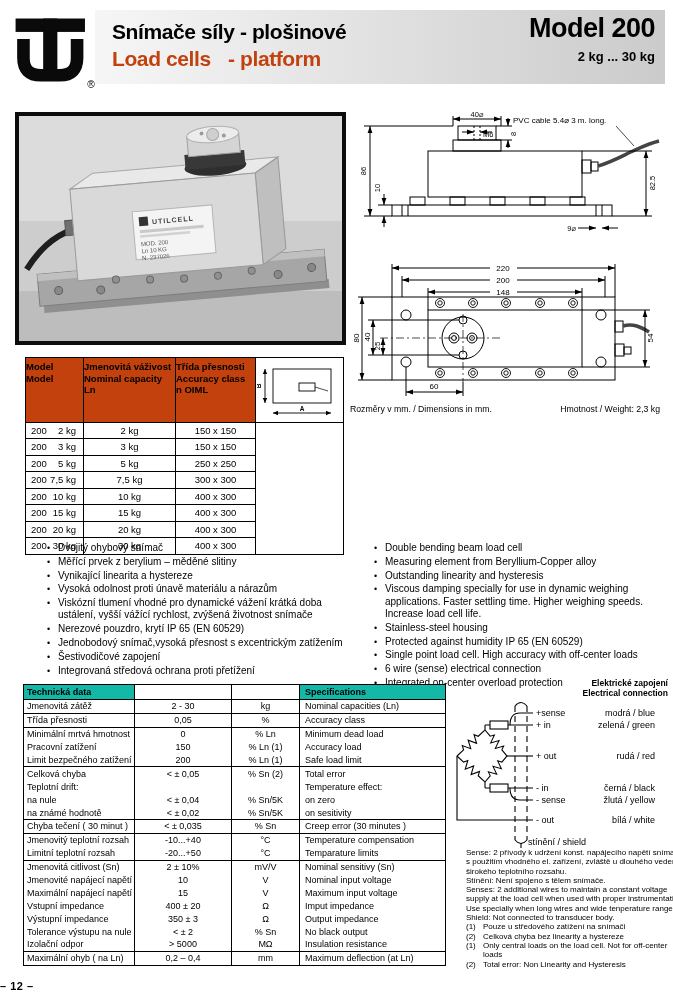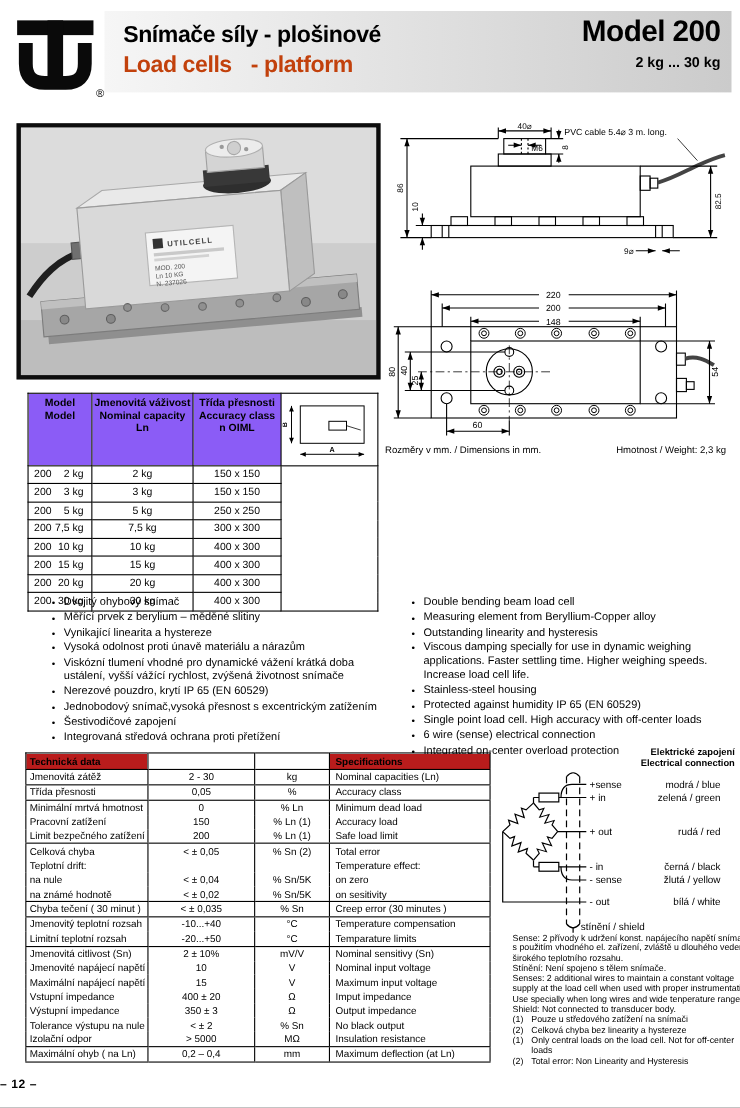--- a/index.html
+++ b/index.html
@@ -16,21 +16,21 @@
   .model-name{font-size:27px;font-weight:bold;letter-spacing:-0.5px;line-height:28px;}
   .model-range{font-size:13px;font-weight:bold;margin-top:7px;}
 
   
   .photo{left:15px;top:112px;width:331px;height:233px;border:4px solid #0d0d0d;box-sizing:border-box;background:#cfcfcf;}
 
   
   .mtable{left:25px;top:357px;width:318px;border-collapse:collapse;table-layout:fixed;
           font-size:9.5px;border:1.4px solid #000;}
   .mtable td{border:1px solid #000;padding:0;vertical-align:top;overflow:hidden;}
-  .mtable .mh td{background:#8b5cf6;font-weight:bold;text-align:center;line-height:11.5px;padding-top:3px;height:41px;}
+  .mtable .mh td{background:#c2410c;font-weight:bold;text-align:left;line-height:11.5px;padding-top:3px;height:41px;}
   .mtable .mh td.skcell{background:#fff;}
   .mtable tbody.mrows td{height:15.5px;vertical-align:middle;text-align:center;}
   .mtable td.mcell{padding:0 7px 0 5px;}
   .mtable td.mcell .mrow{display:flex;justify-content:space-between;}
   .mtable td.skcell{border-top:1px solid #000;vertical-align:bottom;text-align:center;background:#fff;}
 
   
   .blist{margin:0;padding:0;list-style:none;font-size:10px;line-height:12.3px;}
   .blist li{position:relative;padding-left:13px;margin-bottom:1.5px;margin-left:20px;}
   .blist li::before{content:"•";position:absolute;left:2px;top:0;font-size:9px;}
@@ -39,21 +39,21 @@
 
   
   .stable{left:23px;top:684px;width:422px;border-collapse:collapse;table-layout:fixed;
           font-size:9px;border:1.5px solid #000;}
   .stable td{height:12.9px;padding:0 2px;border-left:1px solid #000;overflow:hidden;white-space:nowrap;vertical-align:middle;}
   .stable td:first-child{border-left:none;padding-left:3px;}
   .stable td.enc{padding-left:5px;}
   .stable td.ctr{text-align:center;}
   .stable tr.sep td{border-bottom:1px solid #000;}
   .stable tr.hd td{border-bottom:1px solid #000;font-weight:bold;height:14px;}
-  .shade{background:#b91c1c;}
+  .shade{background:#14b8a6;}
 
   
   .etitle{right:5px;top:678px;text-align:right;font-size:8.5px;font-weight:bold;line-height:10px;}
   .notes{left:466px;top:848px;width:220px;font-size:8px;line-height:9.3px;}
   .npar{margin:0;}
   .nnum{position:relative;padding-left:17px;}
   .nn{position:absolute;left:0;}
 
   .caption-dims{left:350px;top:404px;font-size:8.7px;}
   .caption-weight{right:13px;top:404px;font-size:8.7px;}

